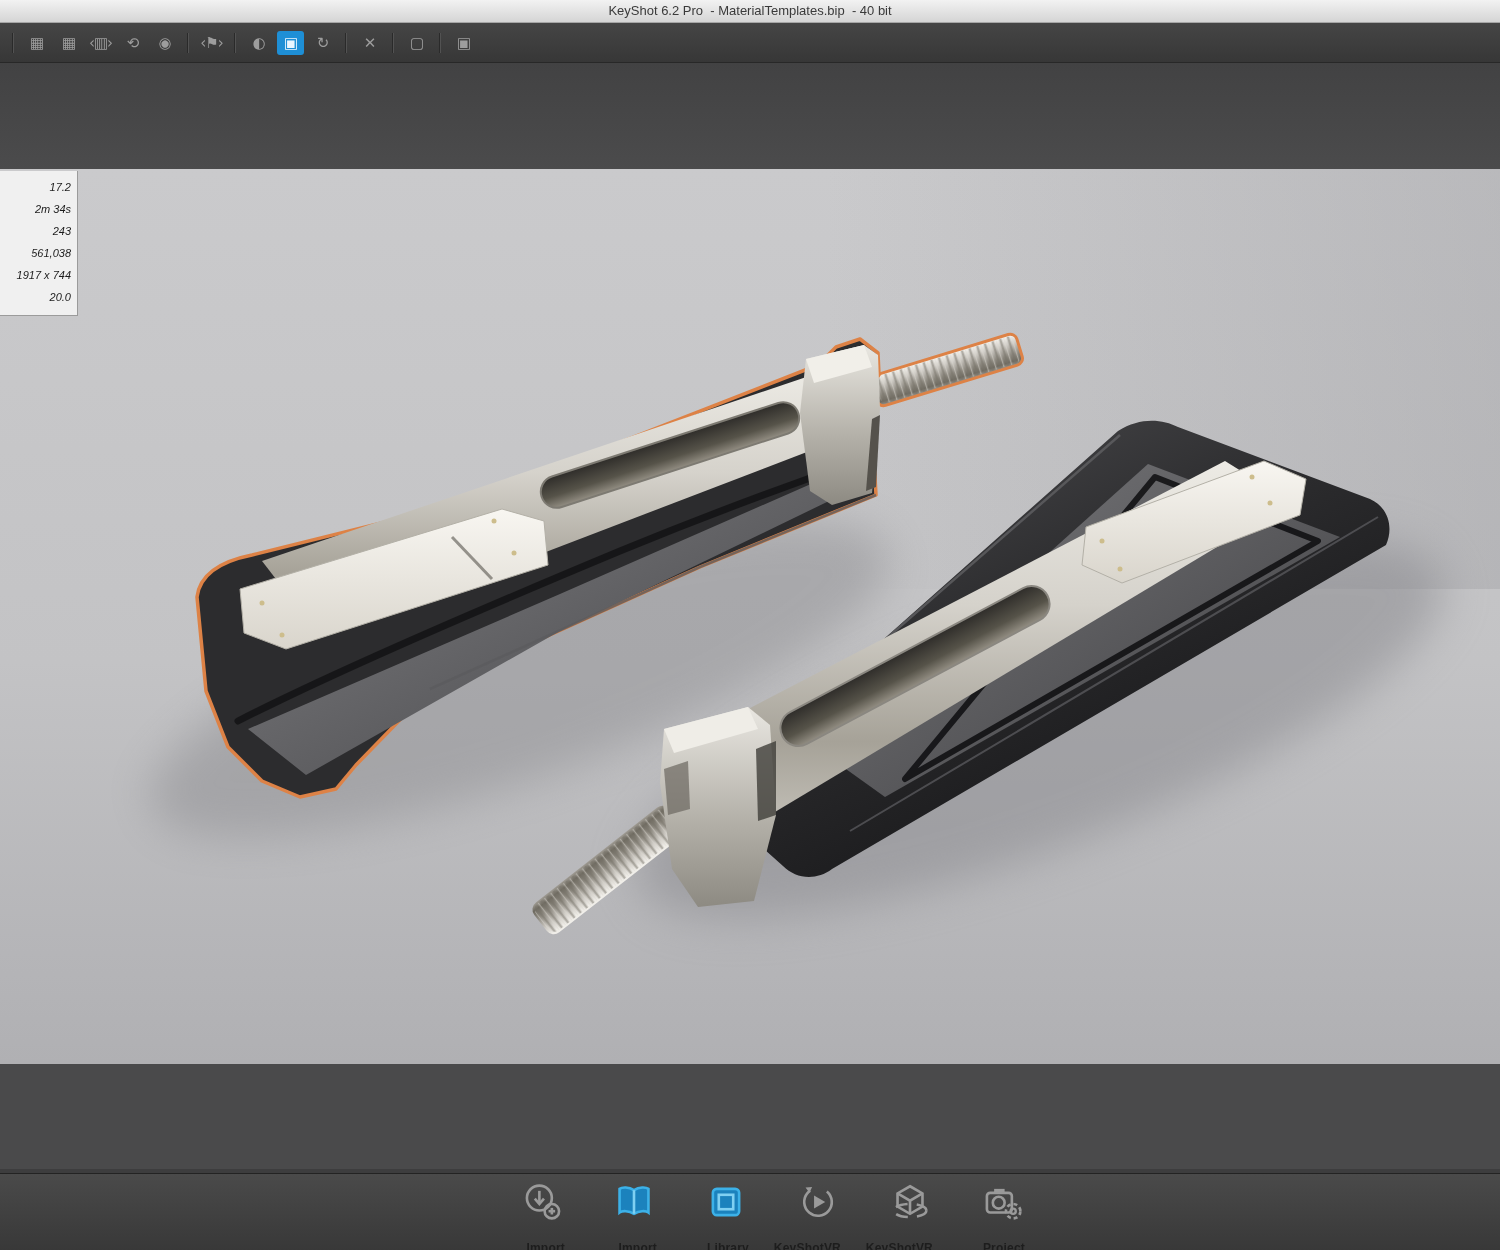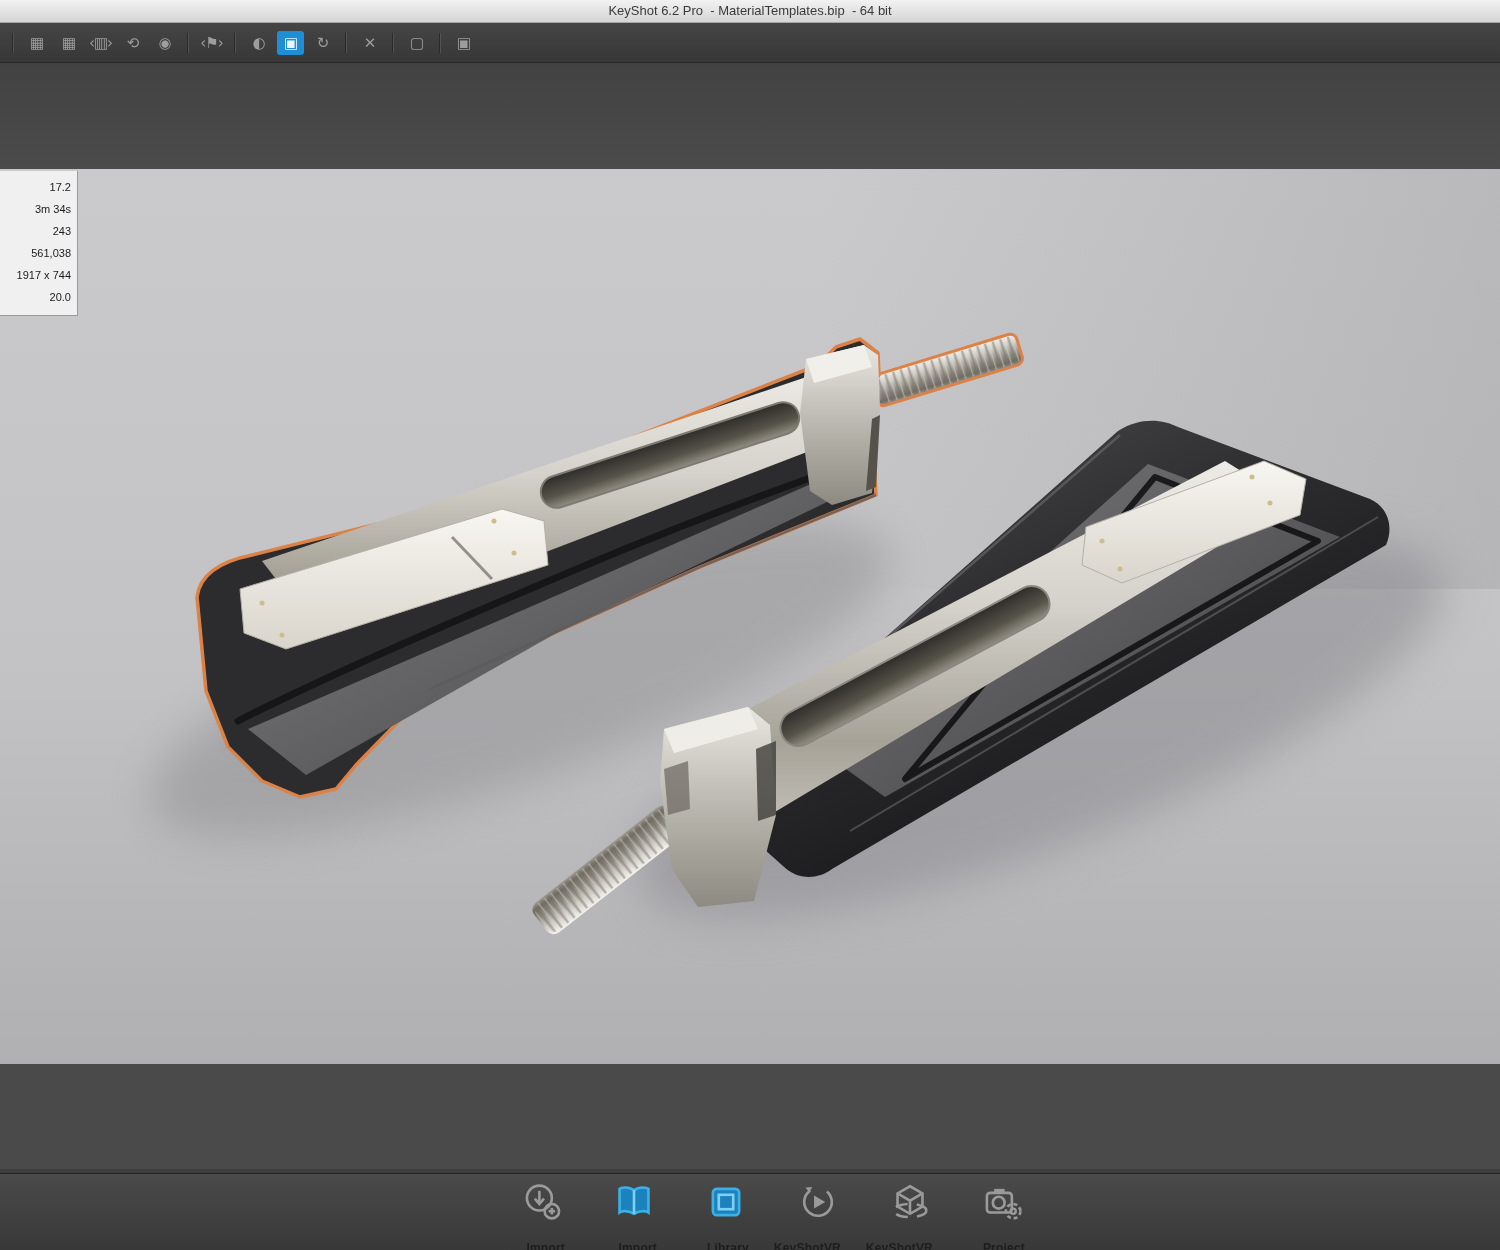--- a/index.html
+++ b/index.html
@@ -14,21 +14,21 @@
   
   .toolbar{height:39px;background:linear-gradient(#454545,#373737);
     border-bottom:1px solid #282828;display:flex;align-items:center;
     padding:0 8px;gap:5px;font-family:"DejaVu Sans",sans-serif;}
   .tbtn{min-width:27px;height:24px;display:flex;align-items:center;justify-content:center;
     color:#9d9d9d;font-size:15px;border-radius:3px;letter-spacing:-1px;}
   .tbtn.active{background:#1e8fd6;color:#eaf6ff;}
   .tsep{width:0;height:20px;border-left:1px solid #2a2a2a;border-right:1px solid #525252;margin:0 4px;}
 
   
-  .viewport{position:relative;height:1110px;background:#e5e5e5;}
+  .viewport{position:relative;height:1110px;background:#e5e5e5;font-style:italic;}
   .letterbox-top{position:absolute;left:0;top:0;width:1500px;height:106px;background:linear-gradient(#424243,#4b4b4c);}
   .letterbox-bottom{position:absolute;left:0;top:1001px;width:1500px;height:109px;
     background:#4a4a4b;border-bottom:4px solid #3d3d3e;box-sizing:border-box;}
   .render{position:absolute;left:0;top:106px;width:1500px;height:895px;background:#c6c6c8;overflow:hidden;}
   .render svg{display:block;}
 
   
   .hud{position:absolute;left:0;top:2px;width:71px;background:rgba(241,241,241,.97);
     border-right:1px solid #9b9b9b;border-bottom:1px solid #9b9b9b;
     padding:5px 6px 7px 0;font-size:11px;color:#1c1c1c;}
@@ -38,21 +38,21 @@
   .ribbon{height:78px;background:linear-gradient(#4a4a4a,#383838);
     border-top:1px solid #232323;box-sizing:border-box;
     display:flex;justify-content:center;align-items:flex-start;gap:2px;padding-top:7px;}
   .ritem{width:90px;display:flex;flex-direction:column;align-items:flex-end;gap:18px;cursor:default;}
   .ricon{width:46px;height:42px;}
   .rlabel{font-size:12px;color:#1d1d1d;font-weight:bold;letter-spacing:.2px;}
 </style>
 </head>
 <body>
 
-<div class="titlebar">KeyShot 6.2 Pro  - MaterialTemplates.bip  - 64 bit</div>
+<div class="titlebar">KeyShot 6.2 Pro  - MaterialTemplates.bip  - 40 bit</div>
 
 <div class="toolbar">
   <span class="tsep"></span>
   <span class="tbtn">▦</span>
   <span class="tbtn">▦</span>
   <span class="tbtn">‹▥›</span>
   <span class="tbtn">⟲</span>
   <span class="tbtn">◉</span>
   <span class="tsep"></span>
   <span class="tbtn">‹⚑›</span>
@@ -189,21 +189,21 @@
 
         <path d="M664,560 L748,538 L770,556 L776,646 L754,732 L698,738 L672,700 L660,614 Z" fill="url(#blockG)"></path>
         <path d="M664,560 L748,538 L758,560 L674,584 Z" fill="#efede7"></path>
         <path d="M664,600 L688,592 L690,640 L668,646 Z" fill="#6b675f" opacity=".7"></path>
         <path d="M756,580 L776,572 L776,646 L758,652 Z" fill="#403e3a" opacity=".8"></path>
       </g>
     </svg>
 
     <div class="hud">
       <div class="hud-row">17.2</div>
-      <div class="hud-row">3m 34s</div>
+      <div class="hud-row">2m 34s</div>
       <div class="hud-row">243</div>
       <div class="hud-row">561,038</div>
       <div class="hud-row">1917 x 744</div>
       <div class="hud-row">20.0</div>
     </div>
   </div>
 </div>
 
 <div class="ribbon">
 

